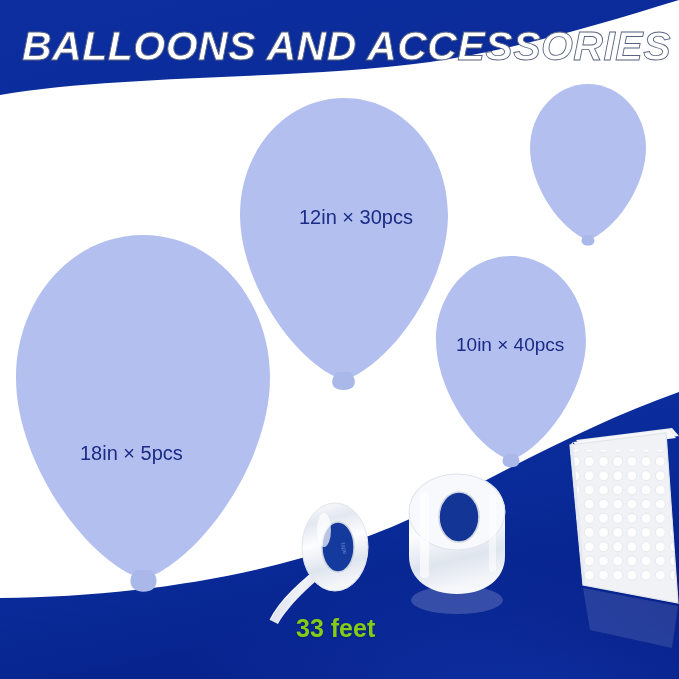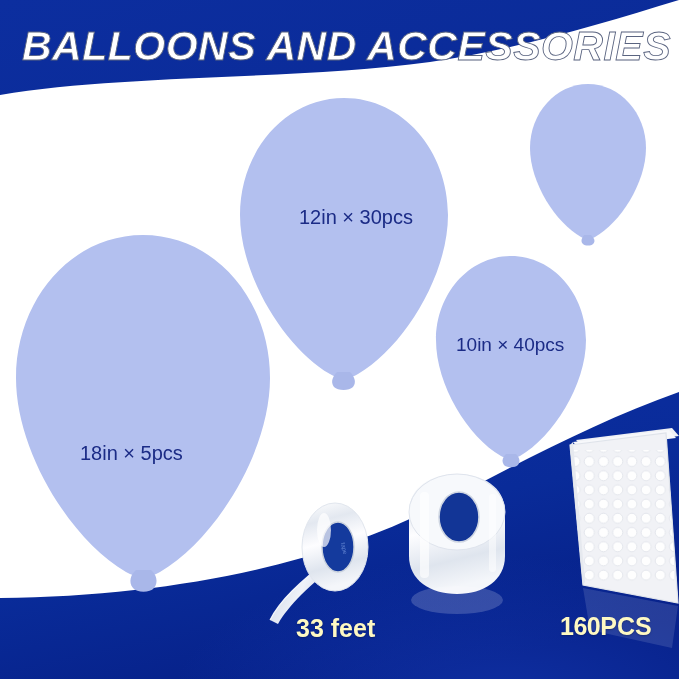--- a/index.html
+++ b/index.html
@@ -32,21 +32,21 @@
     white-space: nowrap;
     letter-spacing: 0px;
   }
   #label-18 { left: 80px;  top: 436px; font-size: 20px; margin-top: 6px; }
   #label-12 { left: 275px; top: 206px; font-size: 20px; margin-left: 24px; }
   #label-10 { left: 456px; top: 334px; font-size: 19px; }
   #label-5  { left: 533px; top: 136px; font-size: 18px; }
 
   .accessory-label {
     position: absolute;
-    color: #fef9c3;
+    color: #84cc16;
     font-family: "Liberation Sans", sans-serif;
     font-weight: bold;
     white-space: nowrap;
     text-shadow: 0 1px 2px rgba(0,0,0,0.25);
   }
   #label-tape  { left: 296px; top: 614px; font-size: 25px; }
   #label-strip { left: 432px; top: 614px; font-size: 25px; }
   #label-dots  { left: 560px; top: 612px; font-size: 25px; }
   #label-dots .num  { font-weight: 600; letter-spacing: -0.5px; }
   #label-dots .unit { font-weight: bold; }
@@ -229,17 +229,14 @@
     </g>
   </svg>
 
   <div id="page-title">BALLOONS AND ACCESSORIES</div>
 
   <div class="balloon-label" id="label-18">18in × 5pcs</div>
   <div class="balloon-label" id="label-12">12in × 30pcs</div>
   <div class="balloon-label" id="label-10">10in × 40pcs</div>
 
   <div class="accessory-label" id="label-tape">33 feet</div>
-  <div class="accessory-label" id="label-dots">
-    <span class="num">160</span><span class="unit">PCS</span>
-  </div>
 
 </div>
 
 </body></html>

